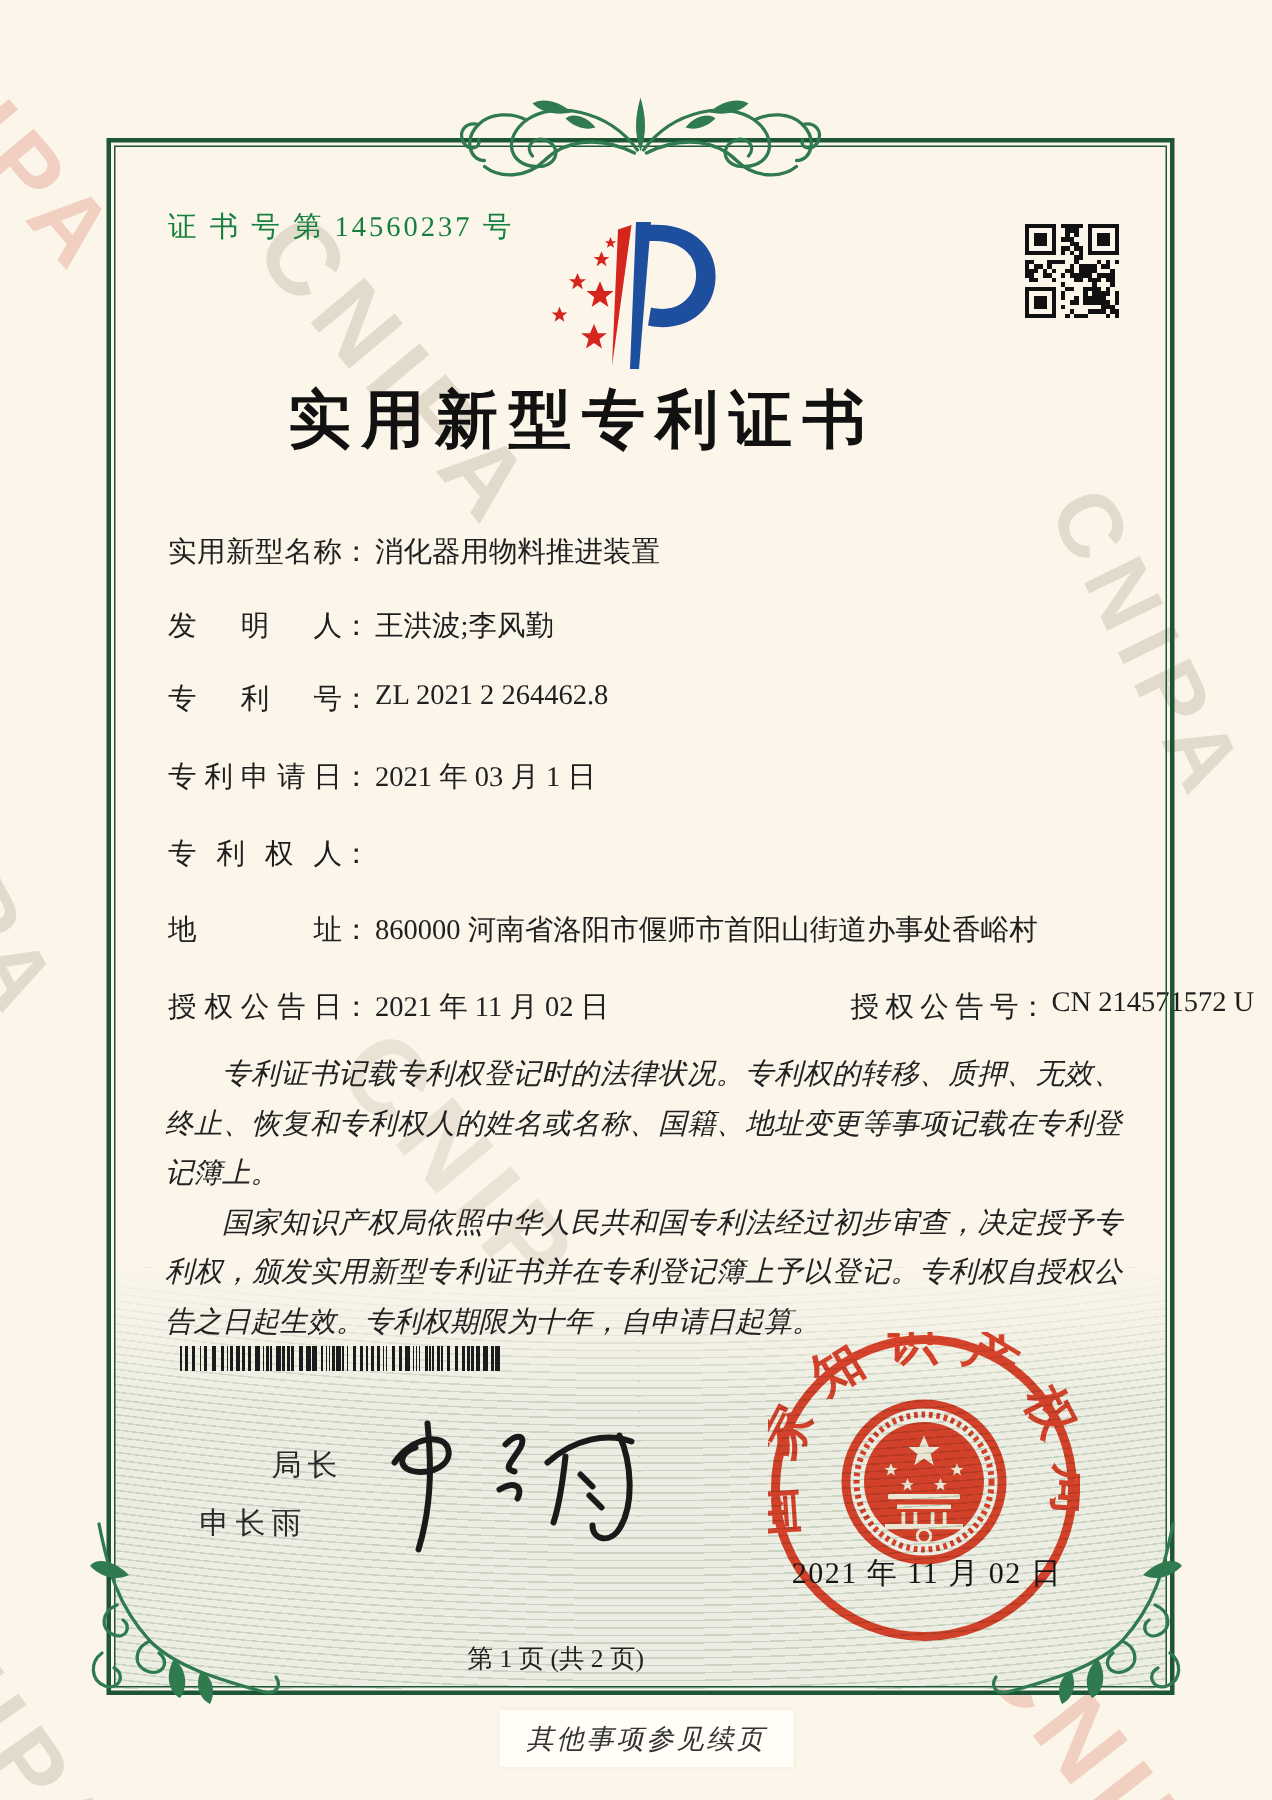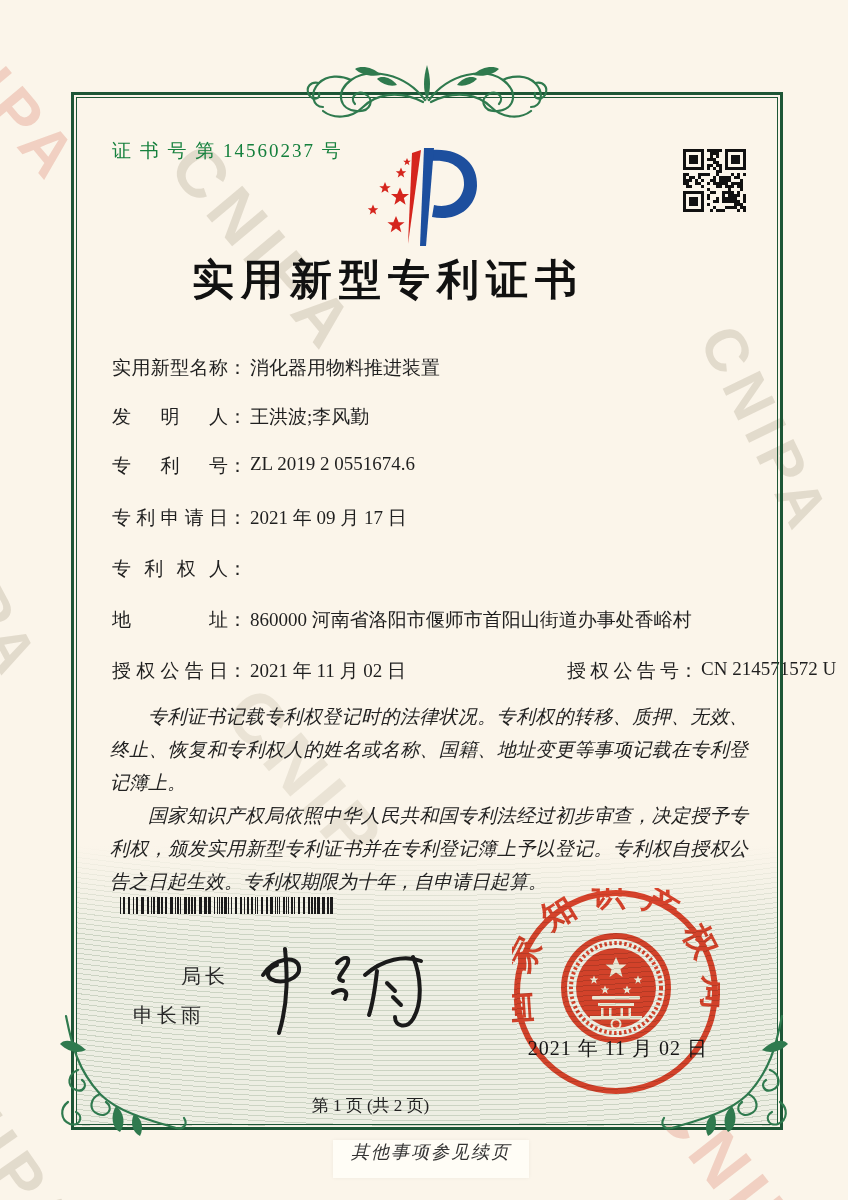--- a/index.html
+++ b/index.html
@@ -49,21 +49,21 @@
   .sig-title{position:absolute;left:133px;top:963px;font-size:20px;color:#2a2a2a;z-index:5;
       font-family:"Liberation Sans","DejaVu Sans",sans-serif;letter-spacing:4px;margin-left:48px;}
   .sig-name{position:absolute;left:133px;top:1002px;font-size:20px;color:#2a2a2a;z-index:5;
       font-family:Liberation Sans, sans-serif;letter-spacing:4px;}
 
   .seal-date{position:absolute;left:523px;top:1035px;width:190px;text-align:center;
       font-size:20px;color:#161616;letter-spacing:1px;z-index:6;}
   .page-info{position:absolute;left:71px;top:1094px;width:599px;text-align:center;
       font-size:17px;color:#222;z-index:5;}
   .note-box{position:absolute;left:333px;top:1140px;width:196px;height:38px;background:#fffdf6;
-      box-shadow:0 0 4px rgba(0,0,0,0.05);z-index:5;display:flex;align-items:flex-start;justify-content:center;}
+      box-shadow:0 0 4px rgba(0,0,0,0.05);z-index:5;display:flex;align-items:center;justify-content:center;}
   .note-box span{font-size:18px;color:#333;font-style:italic;letter-spacing:2px;}
 
   .ornament{position:absolute;z-index:4;}
   svg text{font-family:"Liberation Serif","DejaVu Serif",serif;}
 </style>
 </head>
 <body>
 
 <div class="page">
 
@@ -396,32 +396,32 @@
         <span class="colon">：</span>
         <span class="val">王洪波;李风勤</span>
     </div>
     <div class="row" style="top:453px;">
       <span class="lbl">
           <span>专</span>
           <span>利</span>
           <span>号</span>
         </span>
         <span class="colon">：</span>
-        <span class="val">ZL 2019 2 0551674.6</span>
+        <span class="val">ZL 2021 2 264462.8</span>
     </div>
     <div class="row" style="top:505px;">
       <span class="lbl">
           <span>专</span>
           <span>利</span>
           <span>申</span>
           <span>请</span>
           <span>日</span>
         </span>
         <span class="colon">：</span>
-        <span class="val">2021 年 09 月 17 日</span>
+        <span class="val">2021 年 03 月 1 日</span>
     </div>
     <div class="row" style="top:556px;">
       <span class="lbl">
           <span>专</span>
           <span>利</span>
           <span>权</span>
           <span>人</span>
         </span>
         <span class="colon">：</span>
     </div>

